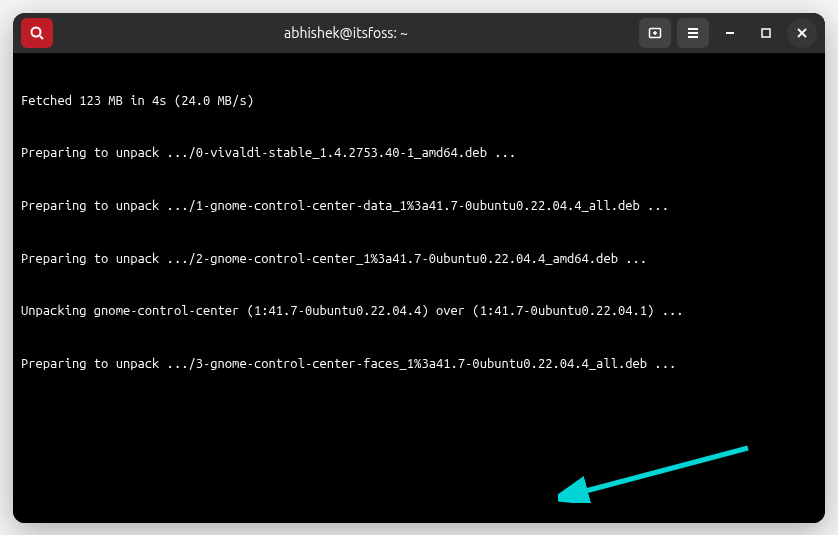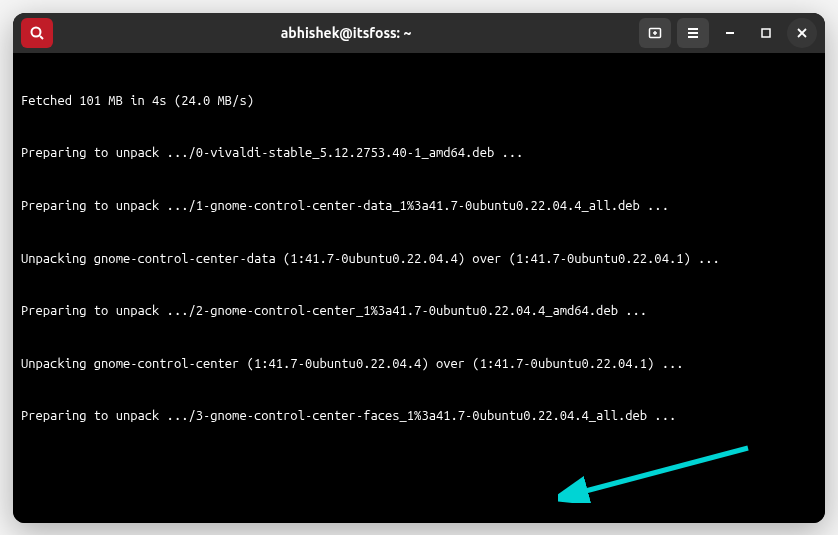--- a/index.html
+++ b/index.html
@@ -36,21 +36,21 @@
     .titlebar-left {
       display: flex;
       align-items: center;
     }
     .titlebar-center {
       flex: 1;
       text-align: center;
       color: #ffffff;
       font-family: Ubuntu, sans-serif;
       font-size: 14px;
-      font-weight: bold;
+      font-weight: normal;
     }
     .titlebar-right {
       display: flex;
       align-items: center;
       gap: 6px;
     }
     .search-button {
       width: 32px;
       height: 30px;
       background: #c01c28;
@@ -150,24 +150,23 @@
         </div>
         <div class="window-control close-control">
           <svg class="icon" viewBox="0 0 16 16" fill="none" stroke="#ffffff" stroke-width="1.8">
             <line x1="4" y1="4" x2="12" y2="12"></line>
             <line x1="12" y1="4" x2="4" y2="12"></line>
           </svg>
         </div>
       </div>
     </div>
     <div class="terminal-content">
-      <span class="terminal-line">Fetched 101 MB in 4s (24.0 MB/s)</span>
-      <span class="terminal-line">Preparing to unpack .../0-vivaldi-stable_5.12.2753.40-1_amd64.deb ...</span>
+      <span class="terminal-line">Fetched 123 MB in 4s (24.0 MB/s)</span>
+      <span class="terminal-line">Preparing to unpack .../0-vivaldi-stable_1.4.2753.40-1_amd64.deb ...</span>
       <span class="terminal-line">Preparing to unpack .../1-gnome-control-center-data_1%3a41.7-0ubuntu0.22.04.4_all.deb ...</span>
-      <span class="terminal-line">Unpacking gnome-control-center-data (1:41.7-0ubuntu0.22.04.4) over (1:41.7-0ubuntu0.22.04.1) ...</span>
       <span class="terminal-line">Preparing to unpack .../2-gnome-control-center_1%3a41.7-0ubuntu0.22.04.4_amd64.deb ...</span>
       <span class="terminal-line">Unpacking gnome-control-center (1:41.7-0ubuntu0.22.04.4) over (1:41.7-0ubuntu0.22.04.1) ...</span>
       <span class="terminal-line">Preparing to unpack .../3-gnome-control-center-faces_1%3a41.7-0ubuntu0.22.04.4_all.deb ...</span>
       
       
       
       
       
       
       

